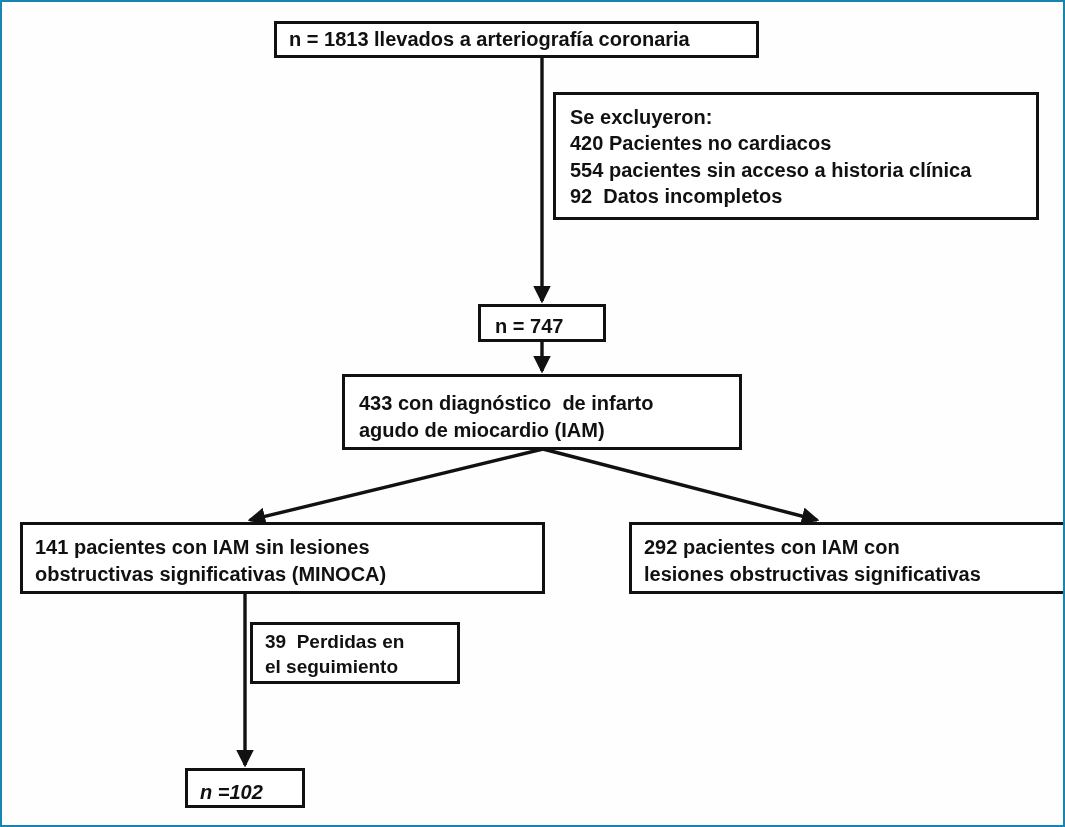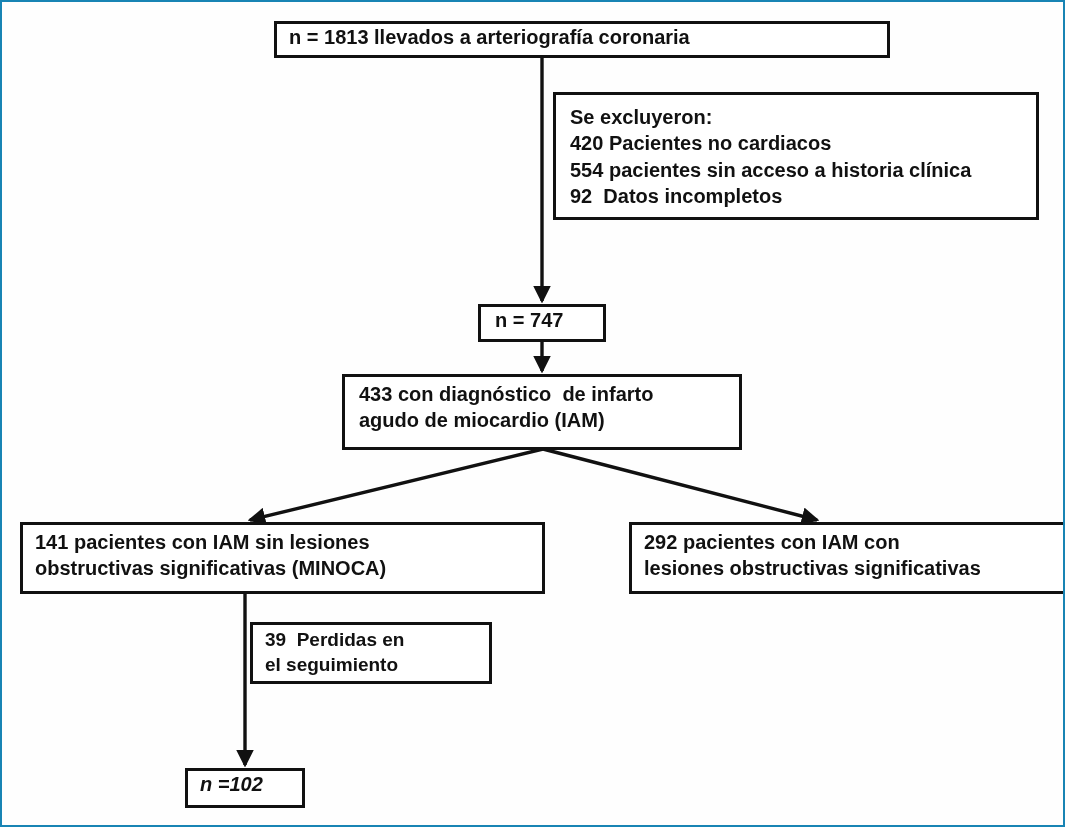--- a/index.html
+++ b/index.html
@@ -30,34 +30,34 @@
     box-sizing: border-box;
     background: #ffffff;
     border: 3px solid #111111;
     color: #111111;
     font-weight: bold;
     font-family: "Liberation Sans", sans-serif;
     line-height: 1.32;
     white-space: pre-wrap;
     display: flex;
     flex-direction: column;
-    justify-content: flex-start;
+    justify-content: flex-end;
   }
   .node .line {
     display: block;
     white-space: pre;
   }
 
   
   #node-screened {
     left: 272px; top: 19px;
-    width: 616px; height: 37px;
+    width: 485px; height: 37px;
     padding: 0 12px;
     font-size: 20px;
-    justify-content: flex-start;
+    justify-content: center;
   }
   #node-excluded {
     left: 551px; top: 90px;
     width: 486px; height: 128px;
     padding: 9px 14px;
     font-size: 20px;
     justify-content: space-between;
   }
   #node-eligible {
     left: 476px; top: 302px;
@@ -78,21 +78,21 @@
     font-size: 20px;
   }
   #node-obstructive {
     left: 627px; top: 520px;
     width: 458px; height: 72px;
     padding: 4px 12px;
     font-size: 20px;
   }
   #node-lost {
     left: 248px; top: 620px;
-    width: 242px; height: 62px;
+    width: 210px; height: 62px;
     padding: 2px 12px;
     font-size: 19px;
   }
   #node-final {
     left: 183px; top: 766px;
     width: 120px; height: 40px;
     padding: 0 12px;
     font-size: 20px;
     font-style: italic;
   }

